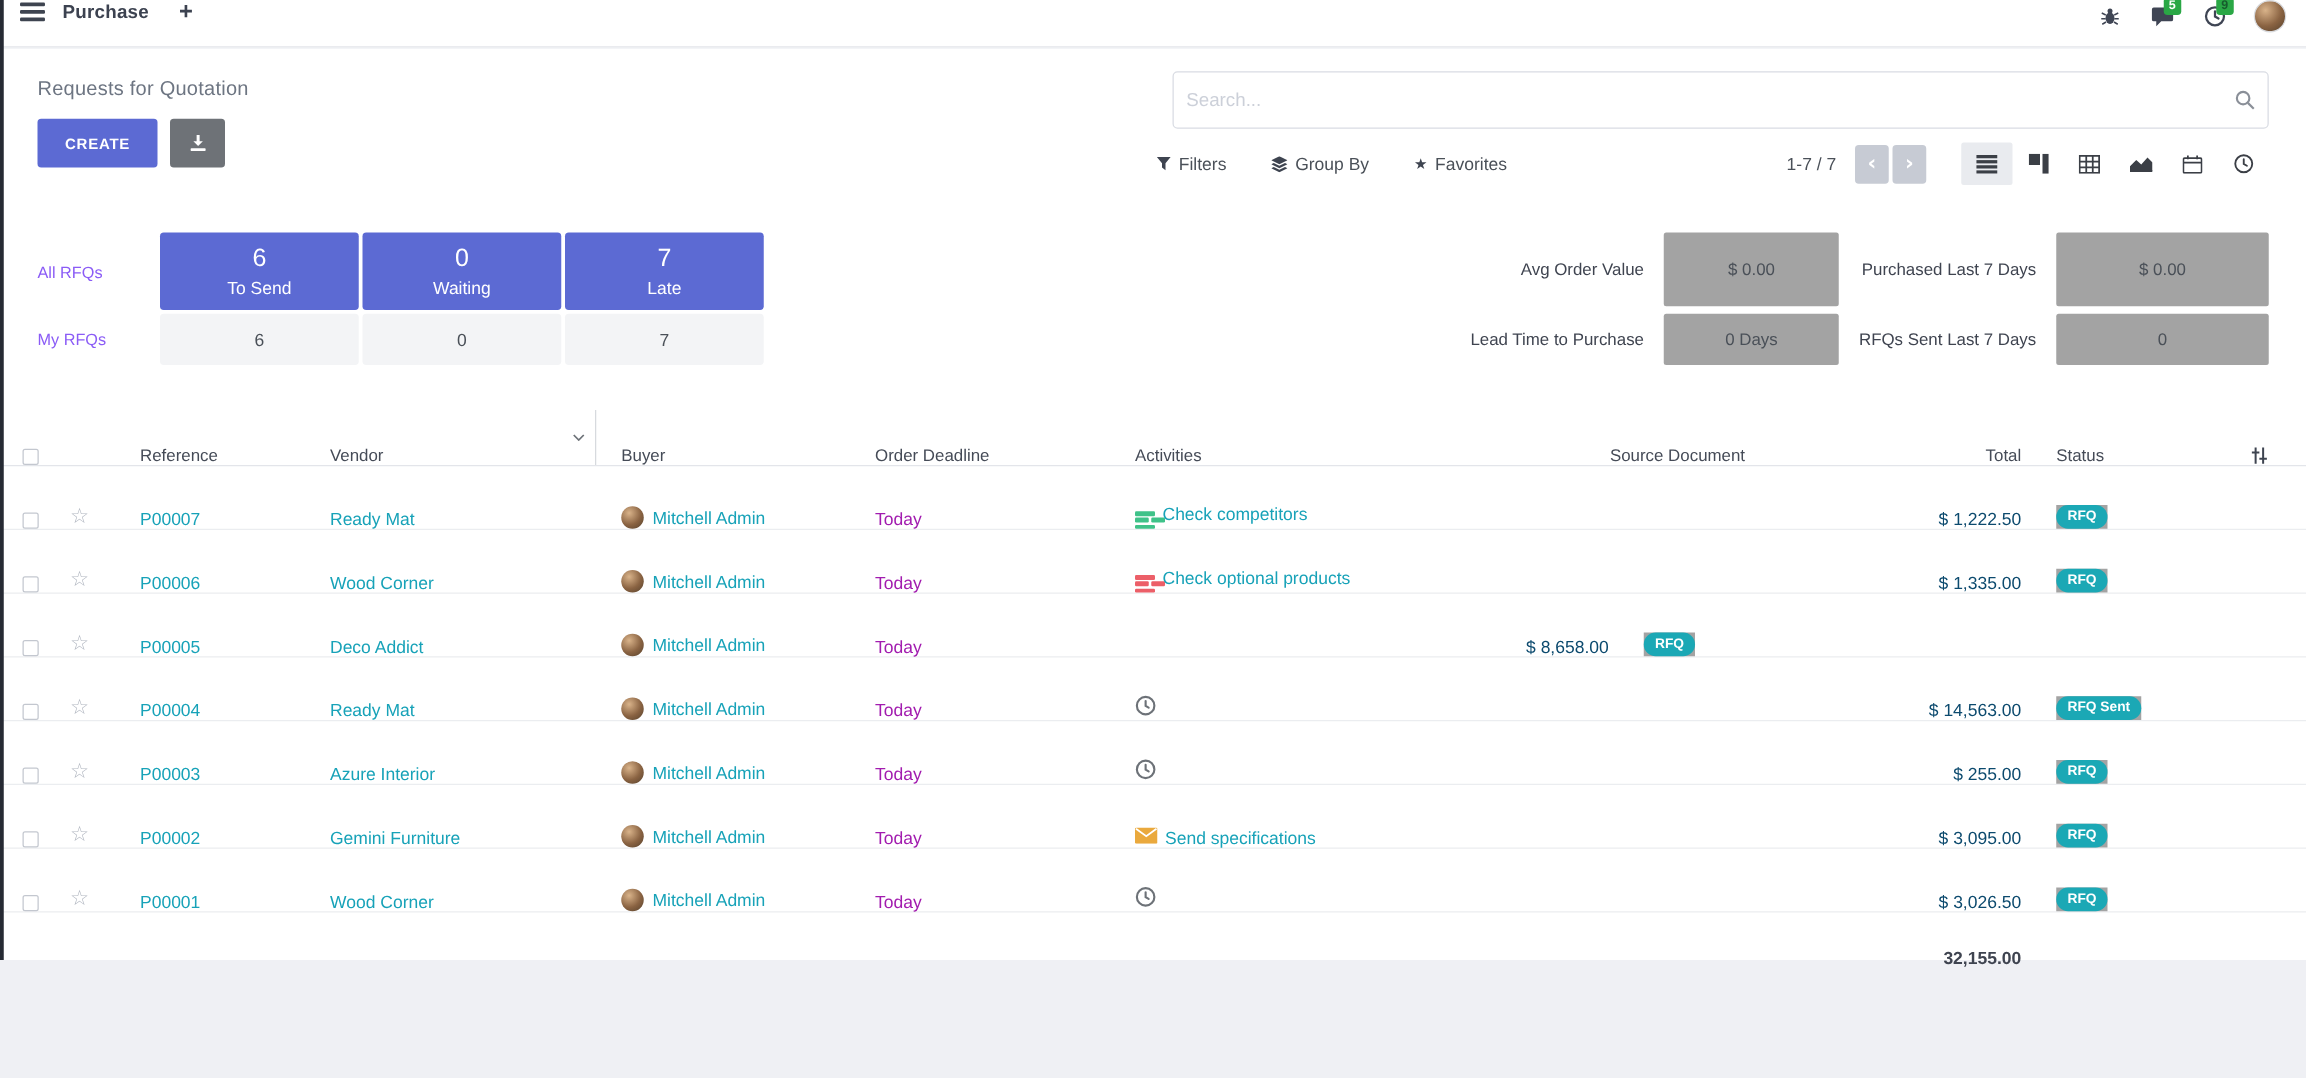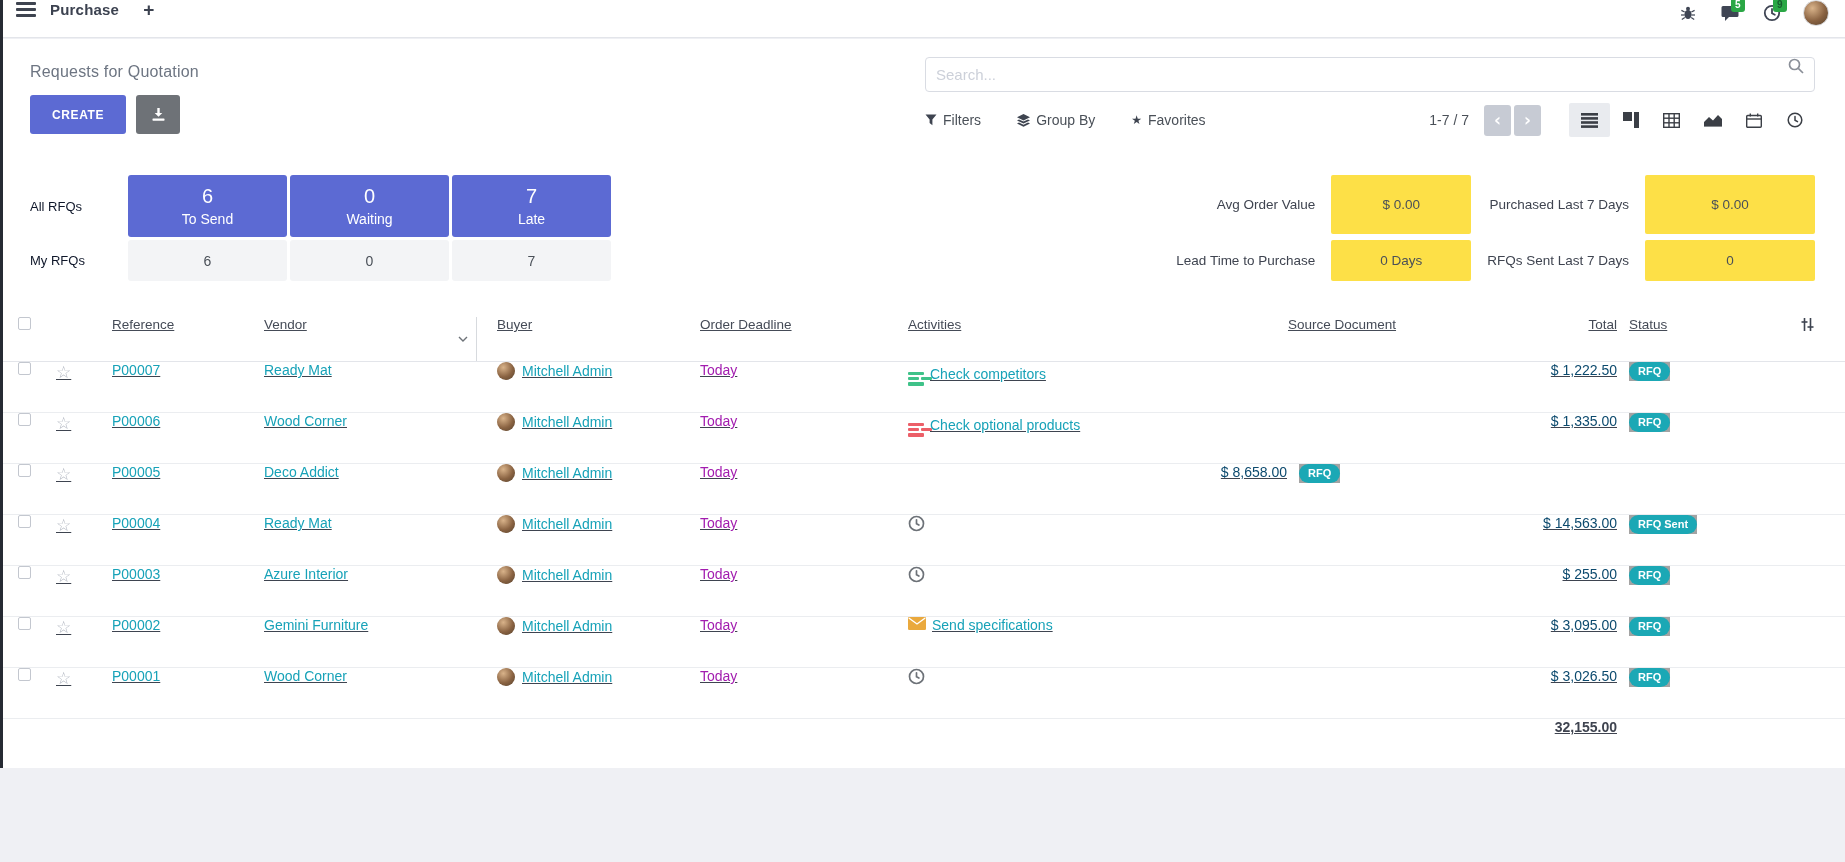--- a/index.html
+++ b/index.html
@@ -49,22 +49,22 @@
     background:#5c6ad3; color:#fff; border:none; border-radius:3px;
     font-size:12px; font-weight:bold; letter-spacing:.6px; padding:0 22px; height:39px; cursor:pointer;
     font-family:"Liberation Sans", sans-serif;
   }
   .btn-export {
     background:#6e7277; color:#fff; border:none; border-radius:3px;
     width:44px; height:39px; cursor:pointer; display:flex; align-items:center; justify-content:center;
   }
   .cp-right { width:890px; }
   .search-box {
-    position:relative; height:35px; border:1px solid #d9dce3; border-radius:4px; background:#fff;
-    display:flex; padding:0 34px 0 10px;
+    position:relative; height:46px; border:1px solid #d9dce3; border-radius:4px; background:#fff;
+    display:flex; align-items:center; padding:0 34px 0 10px;margin-left:13px;
   }
   .search-box input {
     border:none; outline:none; width:100%; font-size:15px; color:#3e4450;
     font-family:"Liberation Sans", sans-serif;
   }
   .search-box input::placeholder { color:#ccd0d9; }
   .search-ic { position:absolute; right:10px; color:#8a8f98; }
   .filter-row { display:flex; align-items:center; margin-top:11px; font-size:14px; color:#4a5058; }
   .f-item { display:flex; align-items:center; gap:6px; margin-right:36px; cursor:pointer; }
   .f-item .fav-star { font-family:"DejaVu Sans", sans-serif; font-size:12px; color:#3e4450; }
@@ -78,62 +78,62 @@
   .switcher { display:flex; margin-left:28px; }
   .sw-btn {
     width:41px; height:34px; display:flex; align-items:center; justify-content:center;
     color:#3b3f46; cursor:pointer; border-radius:2px;
   }
   .sw-btn.active { background:#e9ebef; }
 
   
   .dash { display:flex; justify-content:space-between; padding:38px 30px 0 30px; }
   .dash-left { display:flex; }
-  .dl-labels { width:98px; display:flex; flex-direction:column; font-size:13px; color:#0f172a; }
+  .dl-labels { width:98px; display:flex; flex-direction:column; font-size:13px; color:#8b5cf6; }
   .dl-labels .lab1 { height:62px; display:flex; align-items:center; }
   .dl-labels .lab2 { height:41px; margin-top:3px; display:flex; align-items:center; }
   .tiles { display:flex; gap:3px; }
   .tile-col { width:159px; display:flex; flex-direction:column; gap:3px; }
   .tile-blue {
     background:#5c6ad3; color:#fff; border-radius:3px; height:62px; cursor:pointer;
     display:flex; flex-direction:column; align-items:center; justify-content:center; gap:3px;
   }
   .tile-blue .tv { font-size:20px; }
   .tile-blue .tl { font-size:14px; }
   .tile-gray {
     background:#f3f4f6; color:#4a5058; border-radius:3px; height:41px; font-size:14px; cursor:pointer;
     display:flex; align-items:center; justify-content:center;
   }
   .dash-right { display:grid; grid-template-columns:auto 140px auto 170px; grid-column-gap:16px; grid-row-gap:5px; align-items:center; }
   .stat-label { font-size:13.5px; color:#3f4450; text-align:right; }
   .stat-box {
-    background:#fde047; border-radius:2px; font-size:13.5px; color:#4a5058;
+    background:#a3a3a3; border-radius:2px; font-size:13.5px; color:#4a5058;
     display:flex; align-items:center; justify-content:center;text-align:right;
   }
   .stat-box.tall { height:59px; }
   .stat-box.short { height:41px; }
 
   
   .tbl { margin-top:36px; font-size:14px; }
-  .thead, .trow, .tfoot { display:flex; align-items:flex-start; padding-left:18px;text-decoration:underline; }
+  .thead, .trow, .tfoot { display:flex; align-items:flex-end; padding-left:18px; }
   .thead { height:45px; border-bottom:1px solid #e3e5ea; color:#454b57; font-size:13.5px; }
   .trow { height:51px; border-bottom:1px solid #ebedf0; }
   .tfoot { height:44px; }
   .c-check { width:38px; display:flex; align-items:center; }
   .c-star { width:48px; font-family:"DejaVu Sans", sans-serif; font-size:17px; color:#b3b8c2; cursor:pointer; }
   .c-ref { width:160px; padding-left:8px; }
   .c-vendor { width:185px; }
   .c-sort { width:28px; display:flex; align-items:center; justify-content:center; color:#6d7278; align-self:stretch; }
   .thead .c-sort { border-right:1px solid #d7dade; }
   .c-buyer { width:215px; padding-left:20px; display:flex; align-items:center; gap:7px; }
   .c-deadline { width:200px; padding-left:8px; }
   .c-activities { width:330px; padding-left:16px; display:flex; align-items:center; gap:6px; }
   .c-source { width:240px; text-align:center; }
   .c-total { width:155px; text-align:right; }
-  .c-status { width:120px; padding-left:12px; }
+  .c-status { width:120px; padding-left:28px; }
   .c-gear { flex:1; display:flex; justify-content:flex-end; padding-right:30px; color:#3e4450; }
   .cb {
     width:13px; height:13px; border:1px solid #c3c7cf; border-radius:2px; background:#fff; display:inline-block; cursor:pointer;
   }
   .link { color:#17a2b8; text-decoration:none; cursor:pointer; }
   .deadline-today { color:#a21caf; }
   .mini-avatar {
     width:18px; height:18px; border-radius:50%; flex:none;
     background:radial-gradient(circle at 35% 30%, #d9b38a 0%, #8a6342 55%, #54402c 100%);
   }

